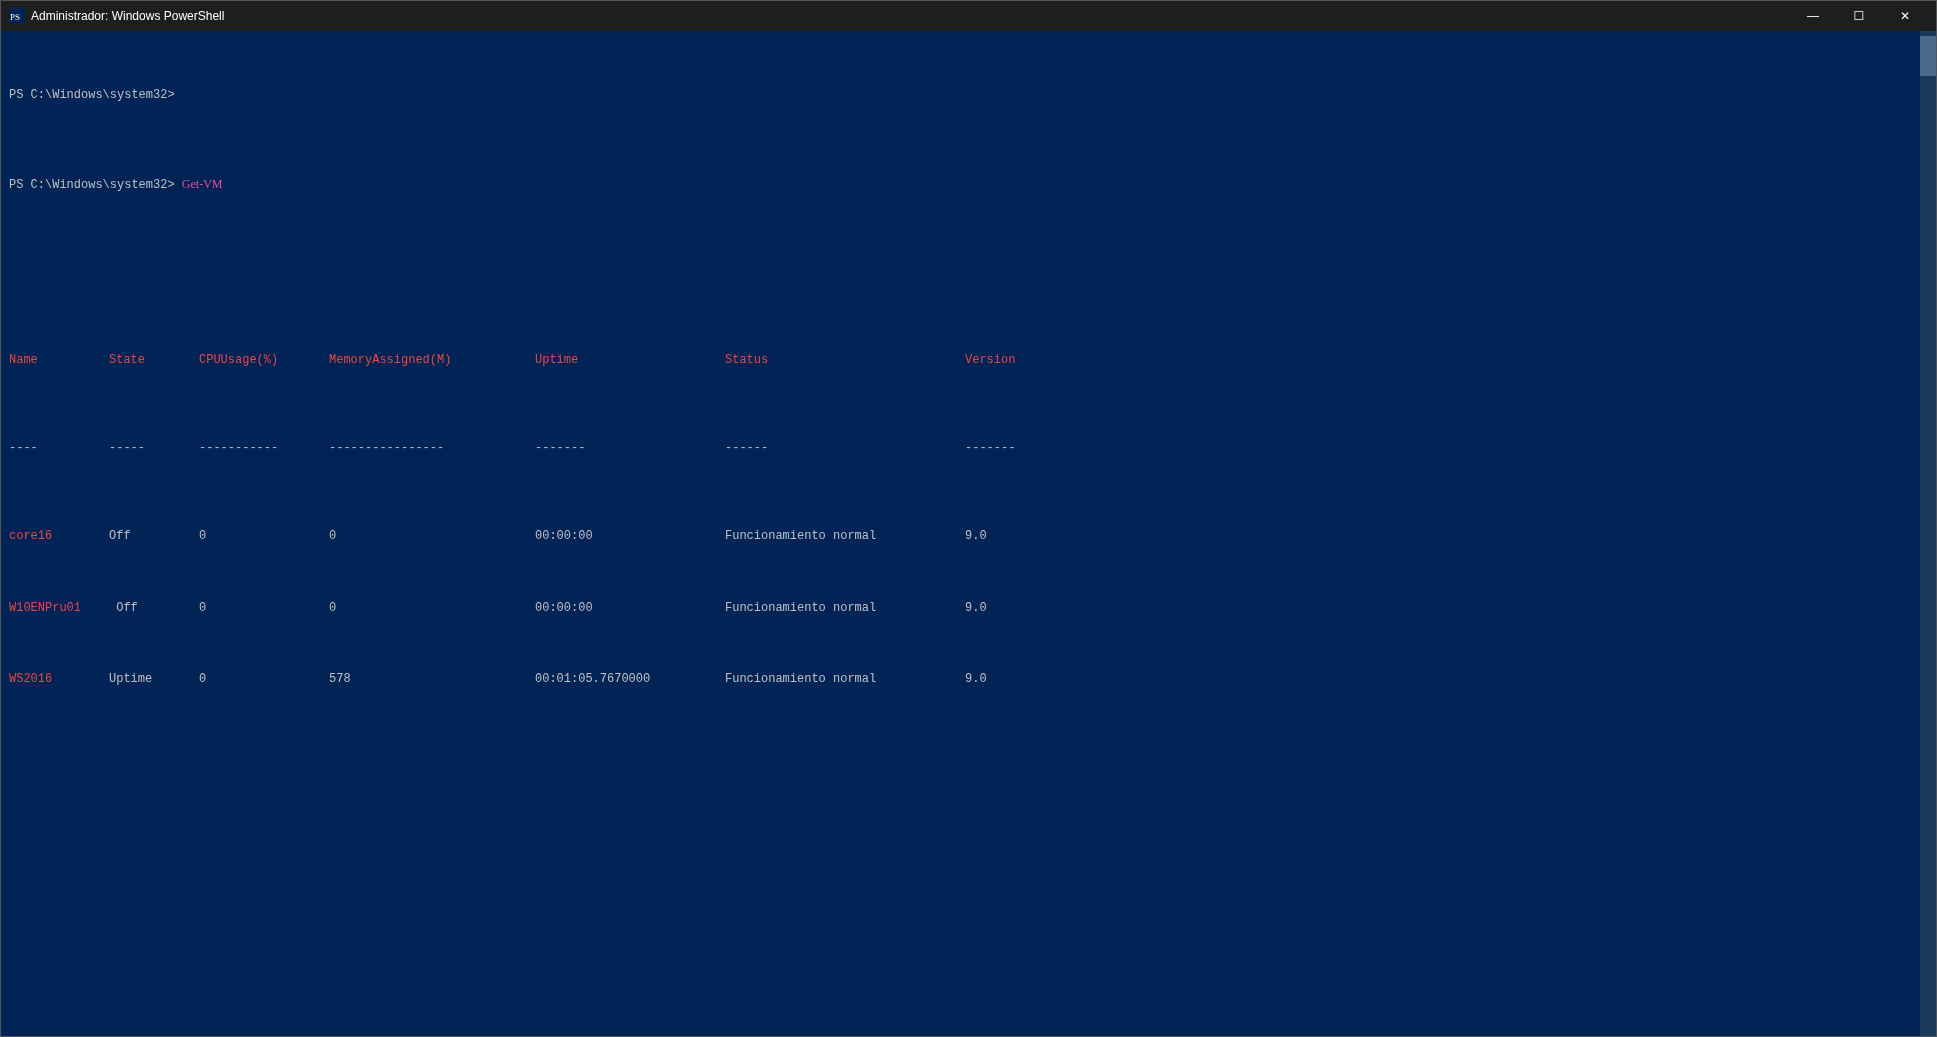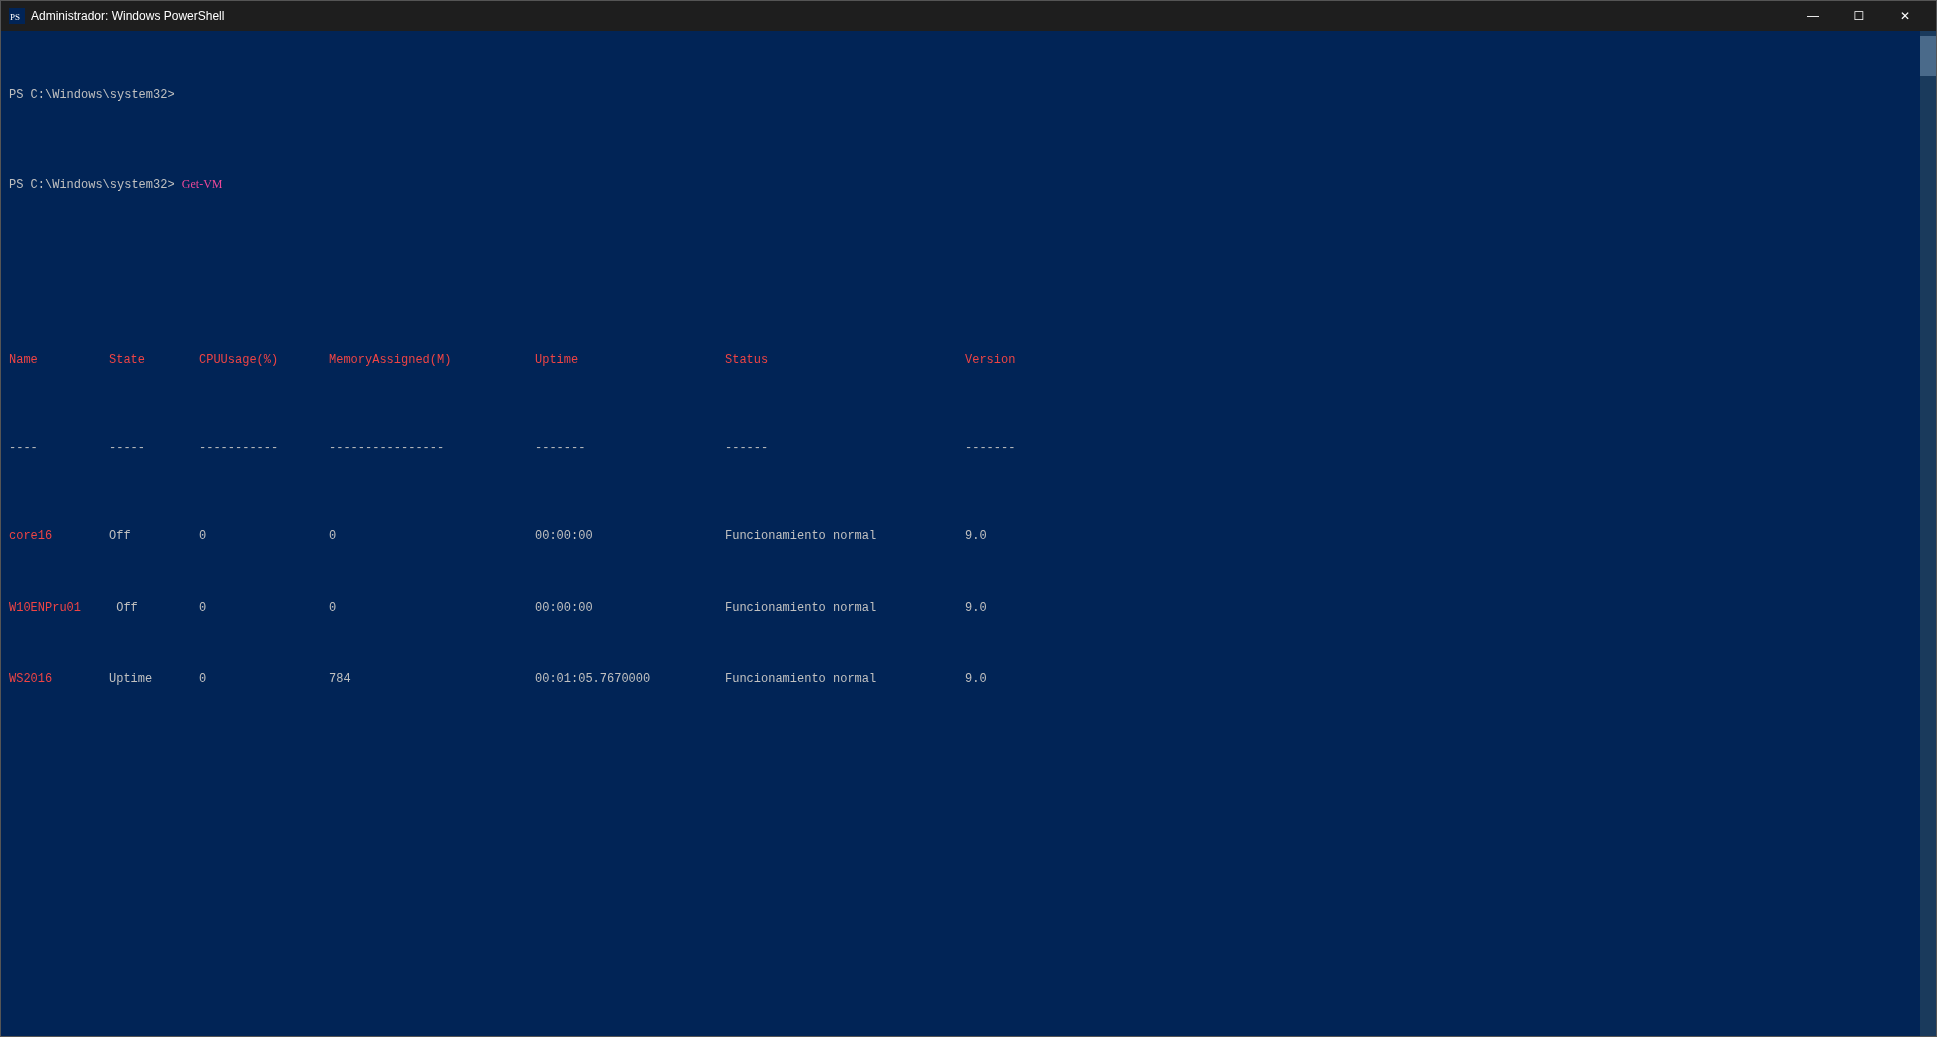--- a/index.html
+++ b/index.html
@@ -156,21 +156,21 @@
       <span class="line"><span class="col-name cmd-white">Name      </span><span class="col-state cmd-white">State     </span><span class="col-cpu cmd-white">CPUUsage(%) </span><span class="col-mem cmd-white">MemoryAssigned(M) </span><span class="col-uptime cmd-white">Uptime           </span><span class="col-status cmd-white">Status                 </span><span class="col-version cmd-white">Version</span></span>
 
       
       <span class="line"><span class="col-name">----      </span><span class="col-state">-----     </span><span class="col-cpu">----------- </span><span class="col-mem">---------------- </span><span class="col-uptime">-------          </span><span class="col-status">------                 </span><span class="col-version">-------</span></span>
 
       
       <span class="line"><span class="col-name cmd-white">core16    </span><span class="col-state">Off       </span><span class="col-cpu">0           </span><span class="col-mem">0                 </span><span class="col-uptime">00:00:00         </span><span class="col-status">Funcionamiento normal   </span><span class="col-version">9.0</span></span>
 
       <span class="line"><span class="col-name cmd-white">W10ENPru01</span><span class="col-state"> Off      </span><span class="col-cpu">0           </span><span class="col-mem">0                 </span><span class="col-uptime">00:00:00         </span><span class="col-status">Funcionamiento normal   </span><span class="col-version">9.0</span></span>
 
-      <span class="line"><span class="col-name cmd-white">WS2016    </span><span class="col-state">Uptime   </span><span class="col-cpu">0           </span><span class="col-mem">784               </span><span class="col-uptime">00:01:05.7670000 </span><span class="col-status">Funcionamiento normal   </span><span class="col-version">9.0</span></span>
+      <span class="line"><span class="col-name cmd-white">WS2016    </span><span class="col-state">Uptime   </span><span class="col-cpu">0           </span><span class="col-mem">578               </span><span class="col-uptime">00:01:05.7670000 </span><span class="col-status">Funcionamiento normal   </span><span class="col-version">9.0</span></span>
 
       
       <span class="line"> </span>
       <span class="line"> </span>
 
       
       
 
       
       

